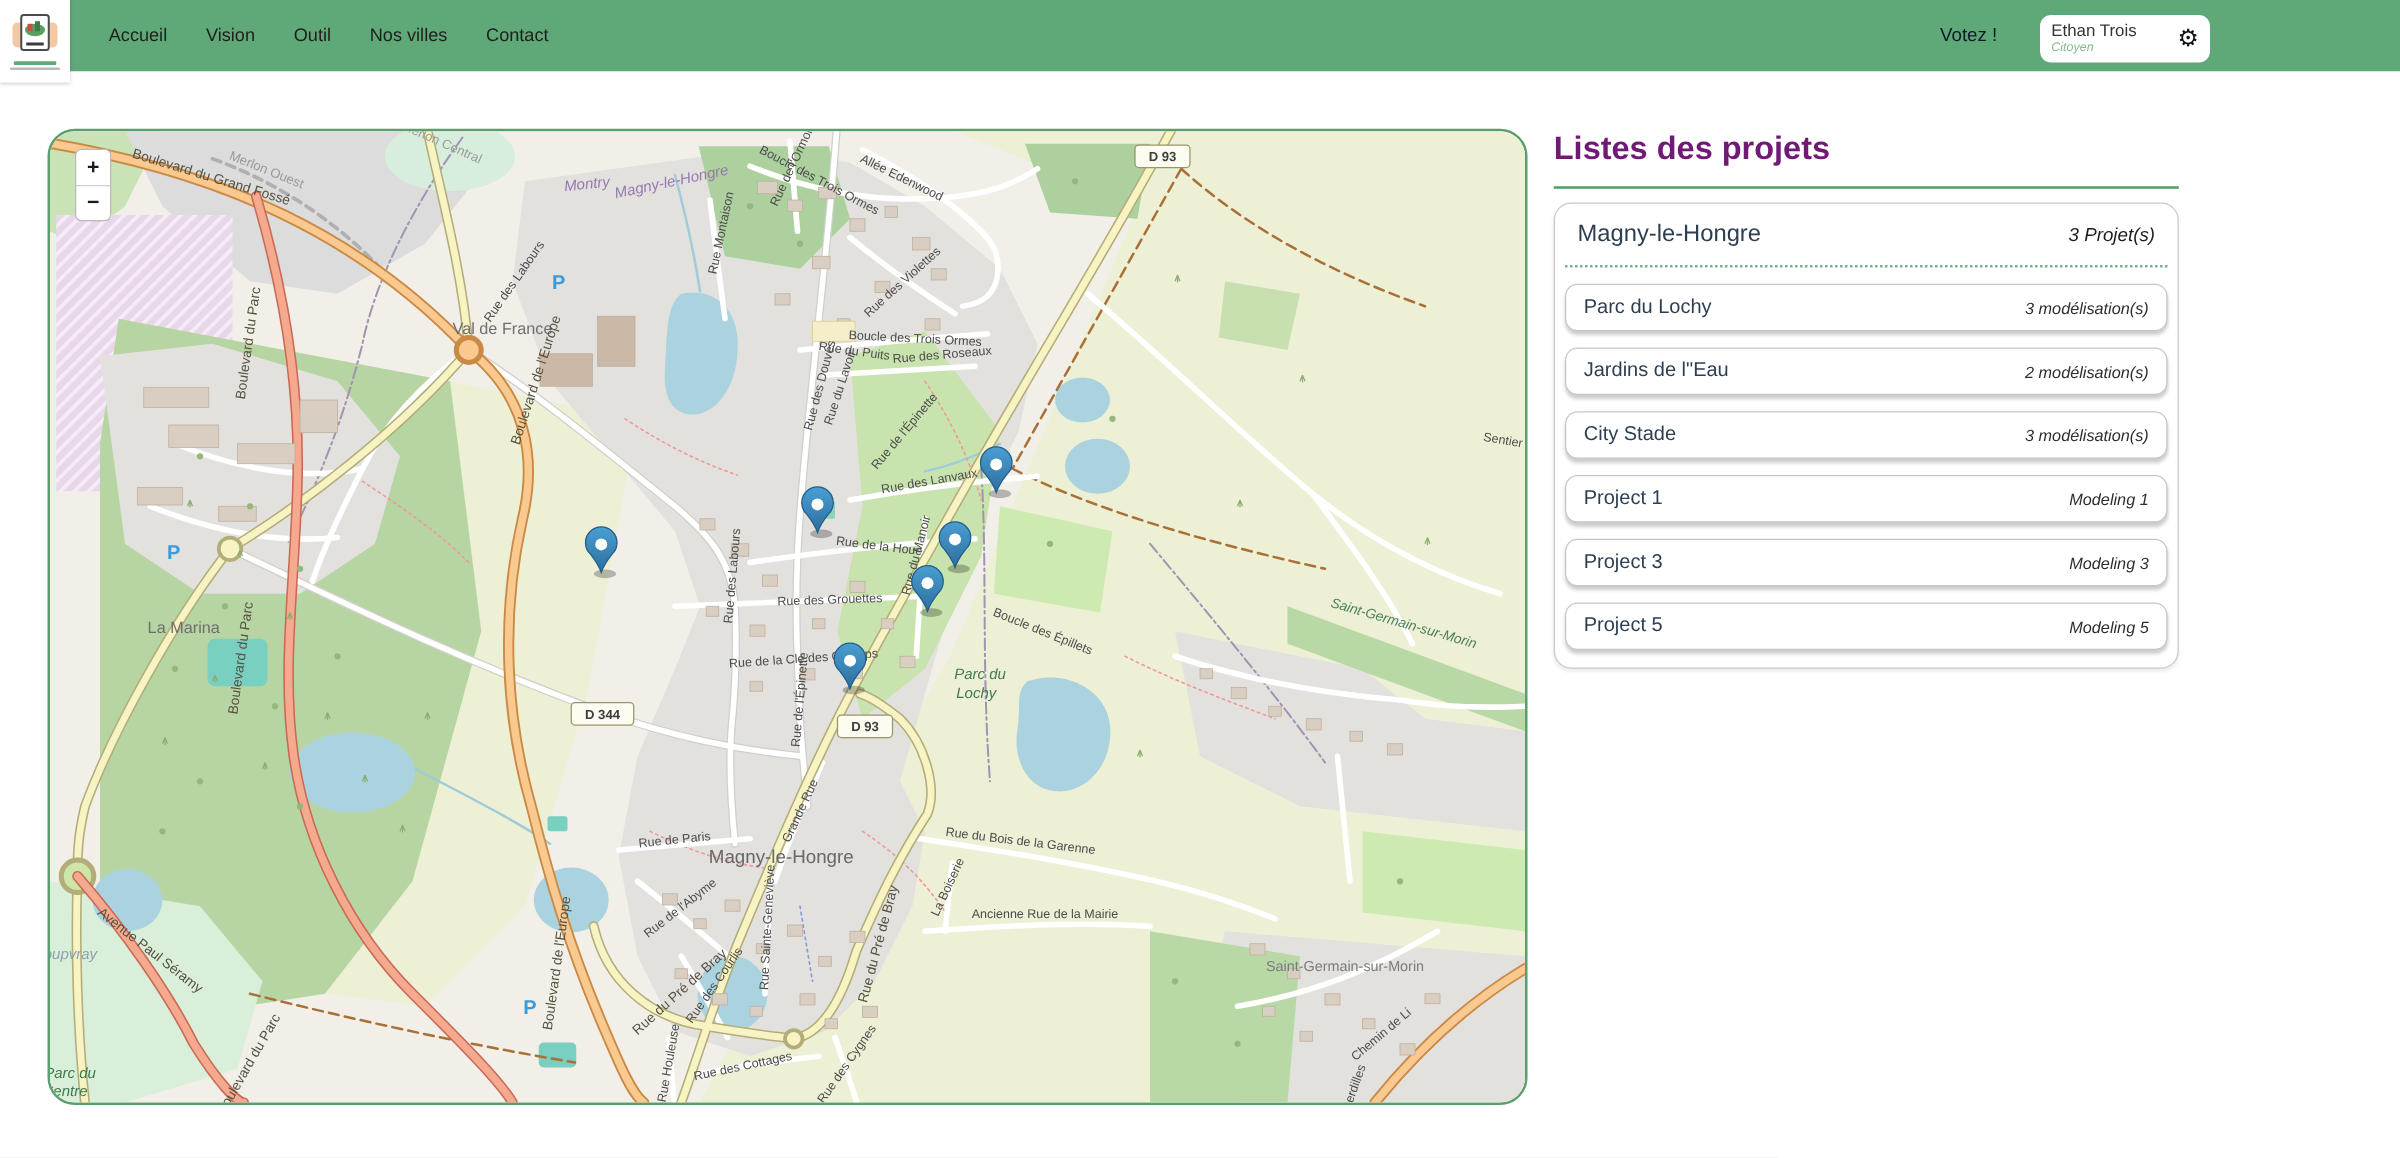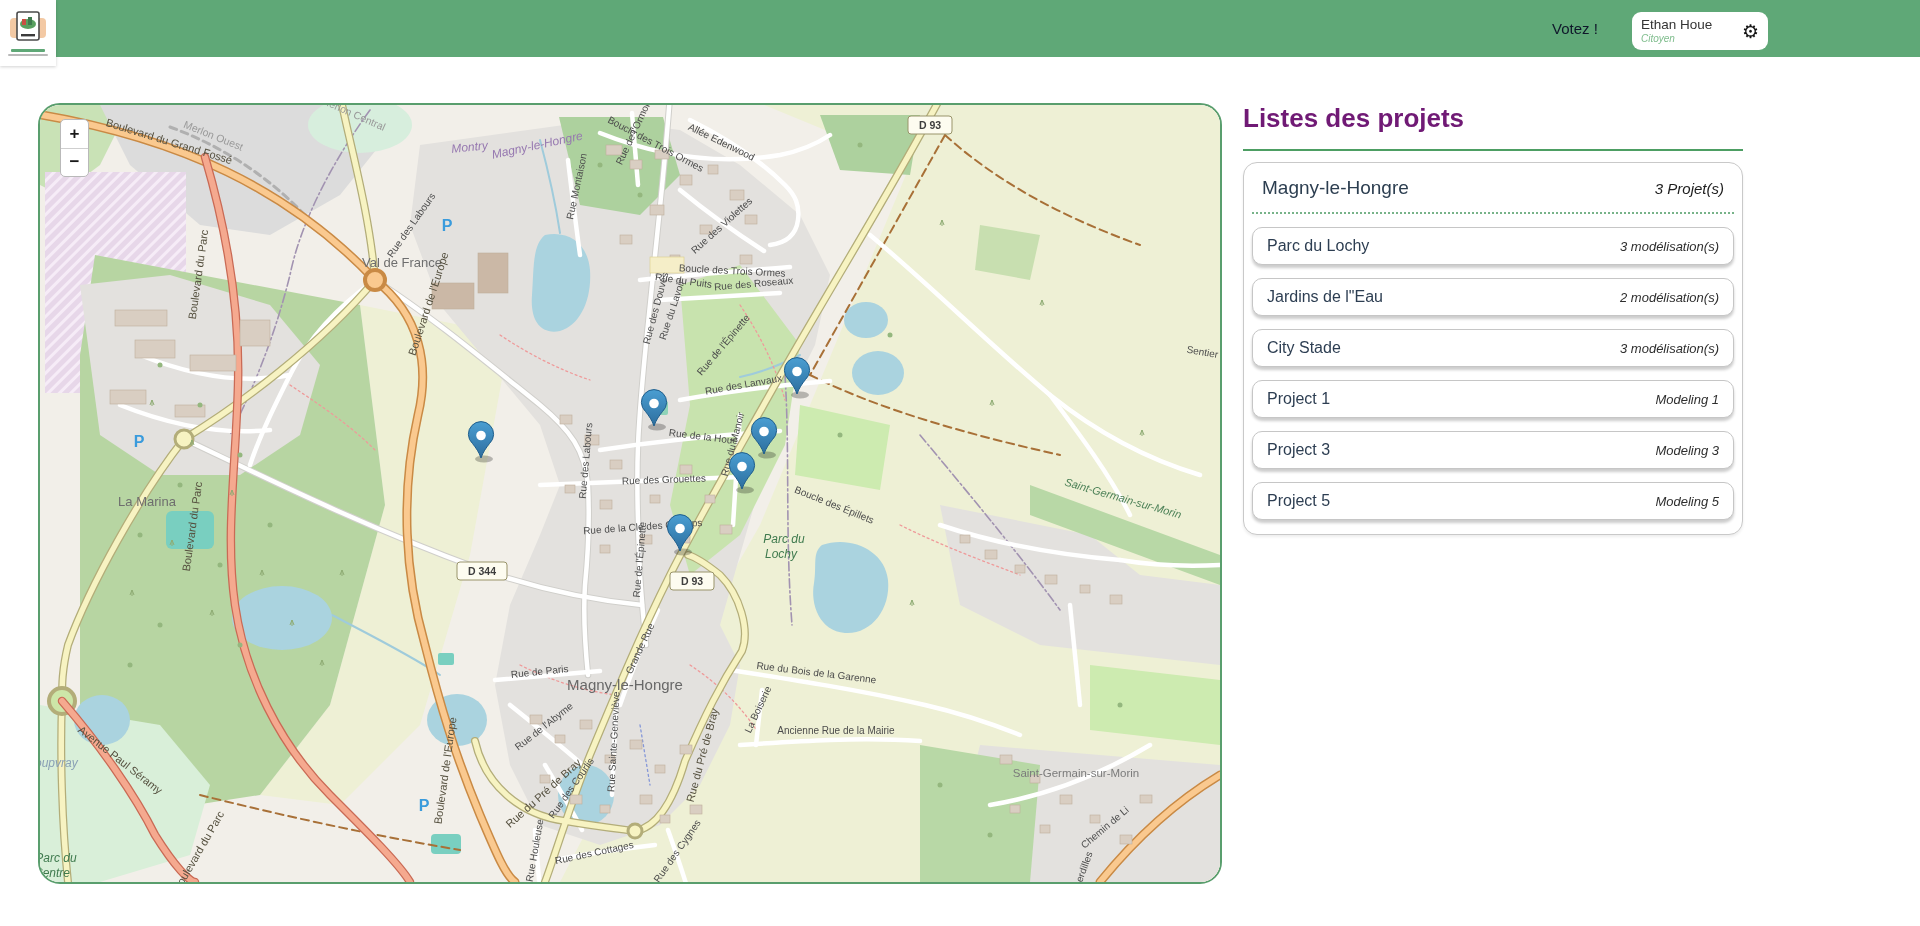--- a/index.html
+++ b/index.html
@@ -77,24 +77,31 @@
       <rect x="29" y="8" width="10" height="20" rx="4" fill="#f3c9a4"></rect>
       <rect x="10" y="2" width="22" height="28" rx="2" fill="#fff" stroke="#4a4a4a" stroke-width="1.6"></rect>
       <ellipse cx="21" cy="14" rx="8" ry="5" fill="#59a05f"></ellipse>
       <rect x="15" y="9" width="4" height="6" fill="#c94f43"></rect>
       <rect x="21" y="7" width="4" height="8" fill="#3f7a4e"></rect>
       <rect x="14" y="24" width="14" height="2.4" fill="#3b3b3b"></rect>
     </svg>
     <div class="logo-bar1"></div>
     <div class="logo-bar2"></div>
   </div>
+  <nav class="nav-links">
+    <a class="nav-link">Accueil</a>
+    <a class="nav-link">Vision</a>
+    <a class="nav-link">Outil</a>
+    <a class="nav-link">Nos villes</a>
+    <a class="nav-link">Contact</a>
+  </nav>
   <div class="votez">Votez !</div>
   <div class="user-chip">
     <div class="chip-text">
-      <span class="chip-name">Ethan Houe</span>
+      <span class="chip-name">Ethan Trois</span>
       <span class="chip-role">Citoyen</span>
     </div>
     <span class="gear">⚙</span>
   </div>
 </header>
 
 <div class="map-wrap">
   <div class="zoom-ctl">
     <div class="zoom-btn">+</div>
     <div class="zoom-btn">−</div>

